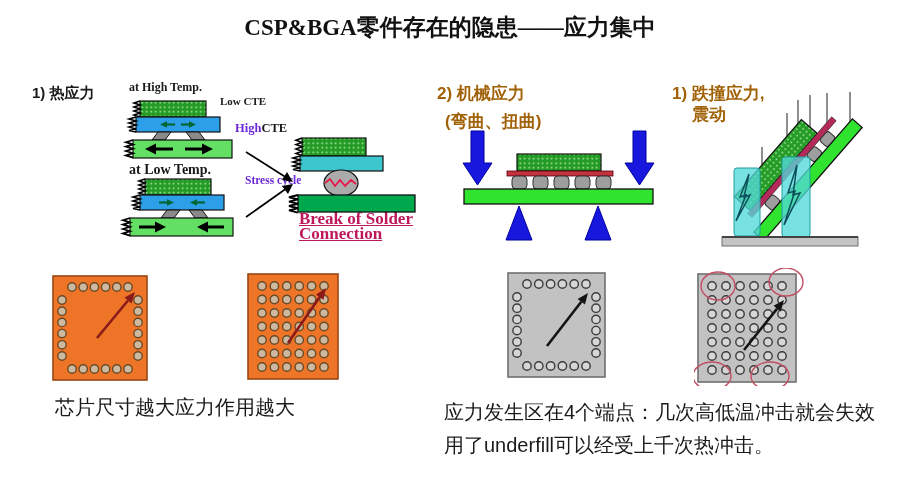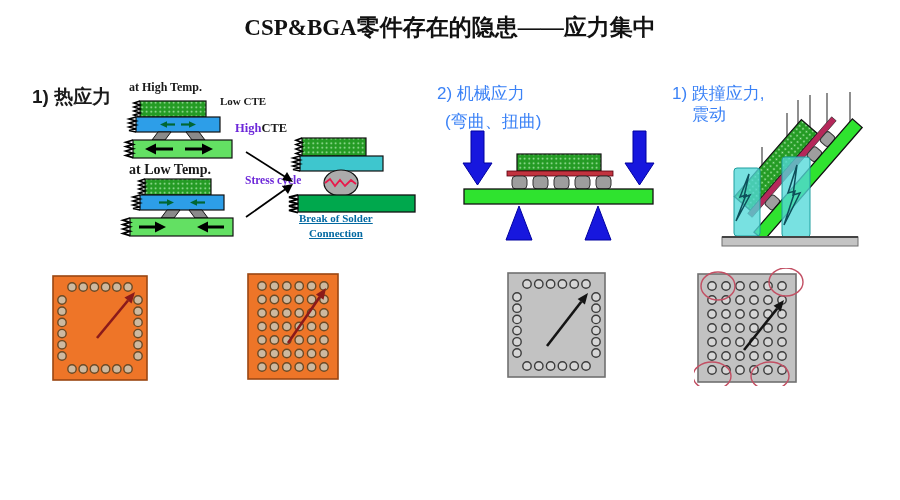--- a/index.html
+++ b/index.html
@@ -1,26 +1,26 @@
 <!DOCTYPE html>
 <html><head>
 <meta charset="utf-8">
 <style>
   html,body{margin:0;padding:0;}
   body{width:900px;height:500px;background:#ffffff;position:relative;overflow:hidden;
        font-family:"Liberation Sans", sans-serif;}
   .abs{position:absolute;}
   .title{top:12px;left:0;width:900px;text-align:center;
          font-family:"Liberation Serif", serif;font-weight:bold;font-size:23px;color:#111;}
-  .sec-head{font-weight:bold;font-size:19px;color:#1a1a1a;}
-  .sec-head2{font-weight:normal;font-size:17px;color:#3b82f6;}
+  .sec-head{font-weight:bold;font-size:15px;color:#1a1a1a;}
+  .sec-head2{font-weight:bold;font-size:17px;color:#a16207;}
   .lbl-serif{font-family:"Liberation Serif", serif;font-weight:bold;color:#1a1a1a;}
   .red{color:#6d28d9;}
-  .break-lbl{font-family:"Liberation Serif", serif;font-weight:bold;font-size:11px;
-             color:#0369a1;text-decoration:underline;line-height:15px;text-align:center;}
+  .break-lbl{font-family:"Liberation Serif", serif;font-weight:bold;font-size:17px;
+             color:#be185d;text-decoration:underline;line-height:15px;}
   .caption{font-size:20px;color:#1a1a1a;line-height:31px;}
   svg{position:absolute;}
 </style>
 </head>
 <body>
 
 <div class="abs title">CSP&amp;BGA零件存在的隐患——应力集中</div>
 
 <div class="abs sec-head" style="left:32px;top:84px">1) 热应力</div>
 <div class="abs lbl-serif" style="left:129px;top:80px;font-size:12px">at High Temp.</div>
@@ -315,15 +315,18 @@
     <circle cx="88" cy="102" r="4.2" fill="#d6d6d6" stroke="#3c3c3c" stroke-width="1.4"></circle>
     <ellipse cx="24" cy="18" rx="17" ry="14" fill="none" stroke="#c24f63" stroke-width="1.4"></ellipse>
     <ellipse cx="92" cy="14" rx="17" ry="14" fill="none" stroke="#c24f63" stroke-width="1.4"></ellipse>
     <ellipse cx="18" cy="108" rx="19" ry="14" fill="none" stroke="#c24f63" stroke-width="1.4"></ellipse>
     <ellipse cx="76" cy="108" rx="19" ry="14" fill="none" stroke="#c24f63" stroke-width="1.4"></ellipse>
     <line x1="50" y1="82" x2="83.12835447690134" y2="40.58955690387333" stroke="#141414" stroke-width="2.6"></line>
     <polygon points="90,32 86.72035100033928,43.46315412262368 79.5363579534634,37.71595968512298" fill="#141414"></polygon>
   </svg>
 
 <div class="abs caption" style="left:55px;top:392px">
+  <div>芯片尺寸越大应力作用越大</div>
 </div>
 <div class="abs caption" style="left:444px;top:396px;line-height:33px">
+  <div>应力发生区在4个端点：几次高低温冲击就会失效</div>
+  <div>用了underfill可以经受上千次热冲击。</div>
 </div>
 
 </body></html>

